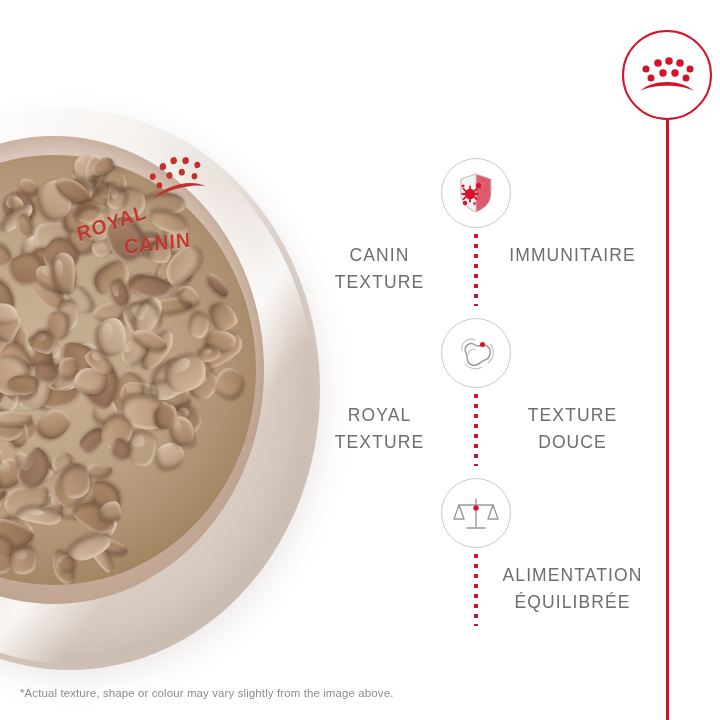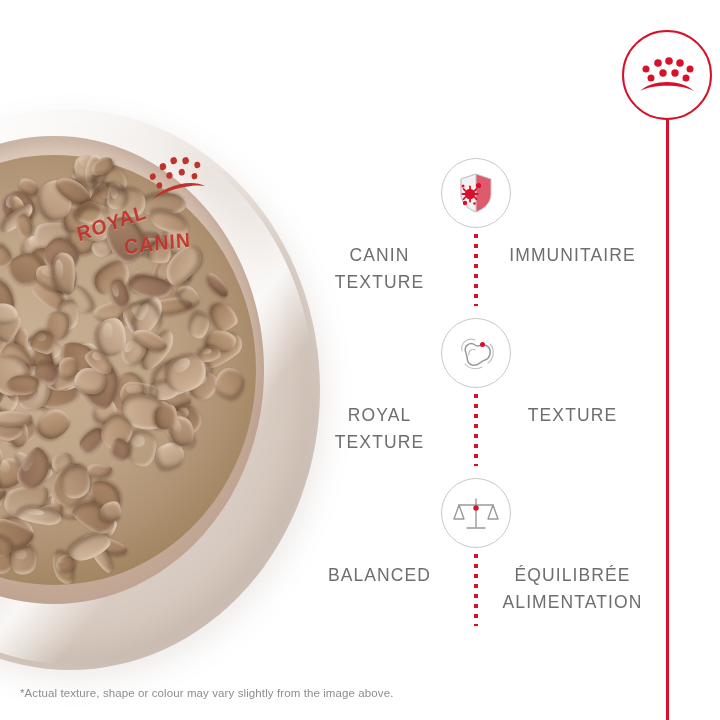--- a/index.html
+++ b/index.html
@@ -485,20 +485,21 @@
       </div>
     </div>
     <div class="divider-dots"></div>
     <div class="feature-labels">
       <div class="lbl en">
         <span>ROYAL</span>
         <span>TEXTURE</span>
       </div>
       <div class="lbl fr">
         <span>TEXTURE</span>
+        <span>DOUCE</span>
       </div>
     </div>
   </div>
 
   <div class="feature">
     <div class="feature-icon-wrap">
       <div class="icon-circle">
         <svg width="46" height="42" viewBox="0 0 46 42">
           <g fill="none" stroke="#9a9a9a" stroke-width="1.4" stroke-linecap="round" stroke-linejoin="round">
             <line x1="23" y1="7" x2="23" y2="35"></line>
@@ -507,25 +508,24 @@
             <path d="M6 13 L1 27 H11 Z"></path>
             <path d="M40 13 L35 27 H45 Z"></path>
           </g>
           <circle cx="23" cy="16" r="2.7" fill="#d8112a"></circle>
         </svg>
       </div>
     </div>
     <div class="divider-dots"></div>
     <div class="feature-labels">
       <div class="lbl en">
-        <span>BALANCED</span>
       </div>
       <div class="lbl fr">
+        <span>ALIMENTATION</span>
         <span>ÉQUILIBRÉE</span>
-        <span>ALIMENTATION</span>
       </div>
     </div>
   </div>
 
 </div>
 
 <div id="rc-mark">
   <div id="rc-circle">
     <svg width="60" height="38" viewBox="0 0 60 38">
       <g fill="#d8112a">

